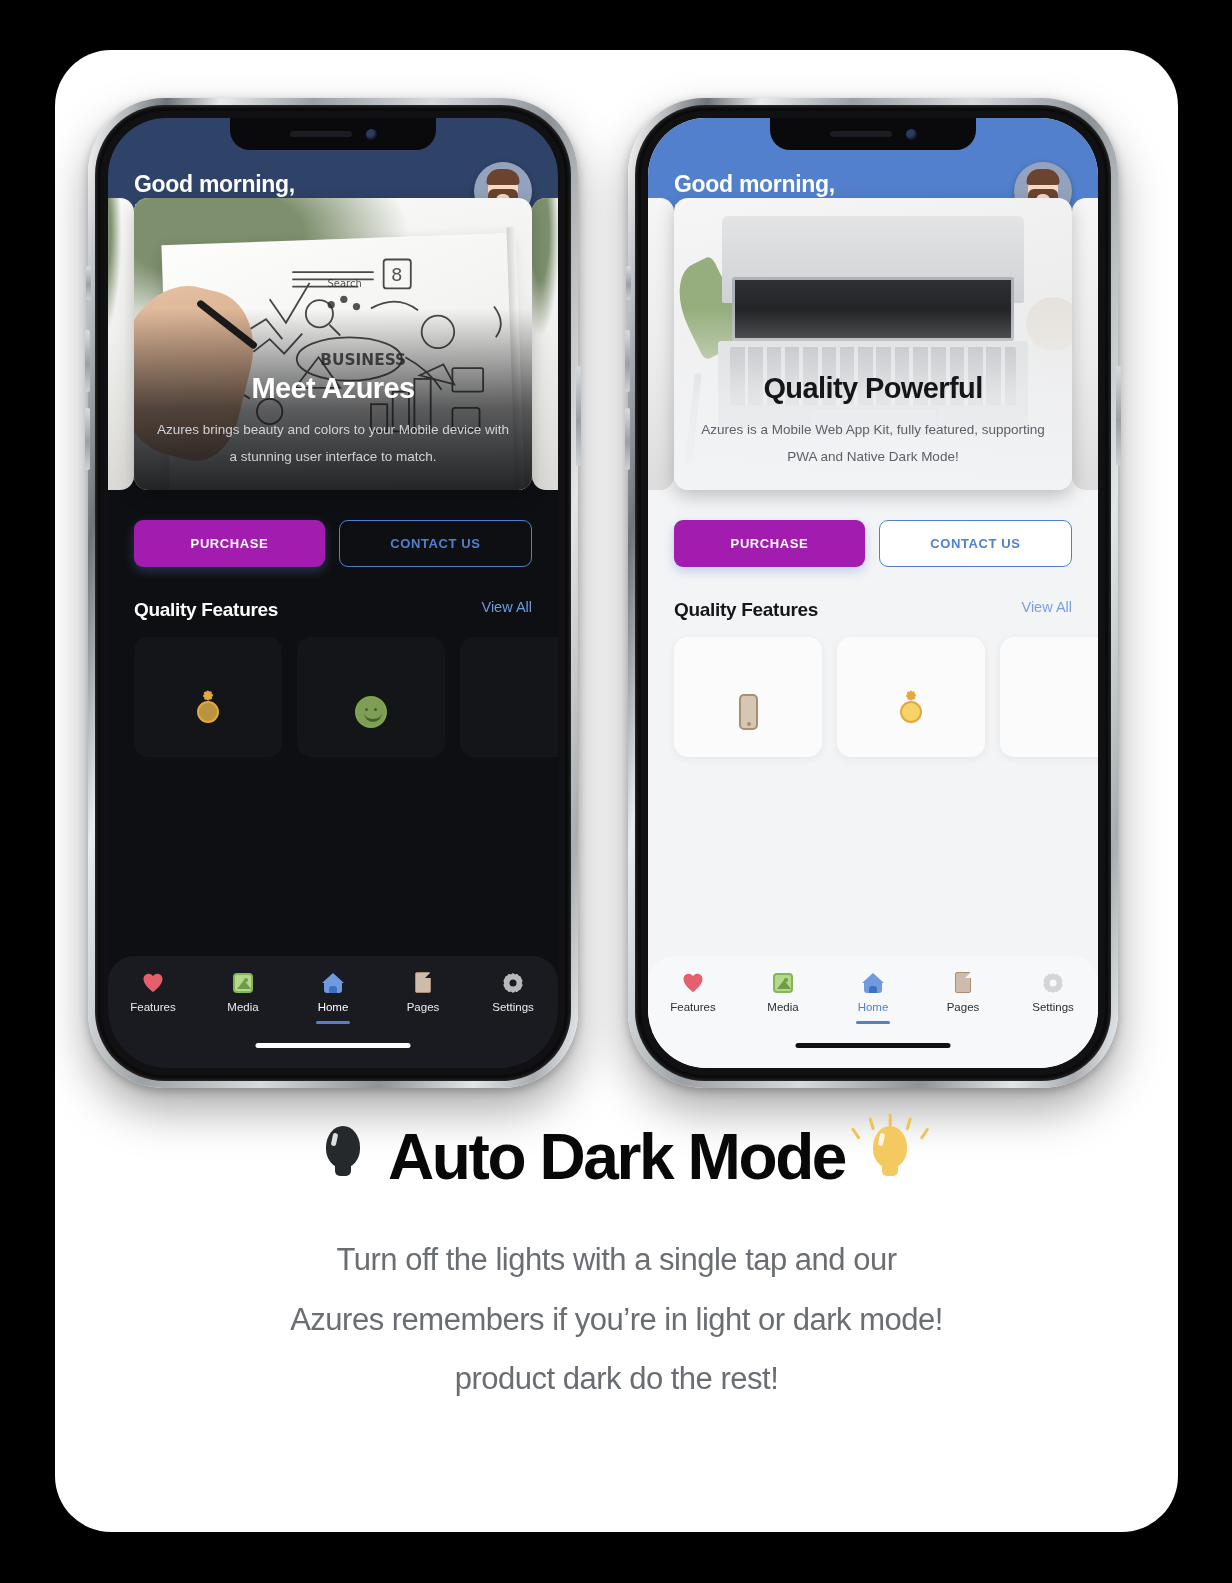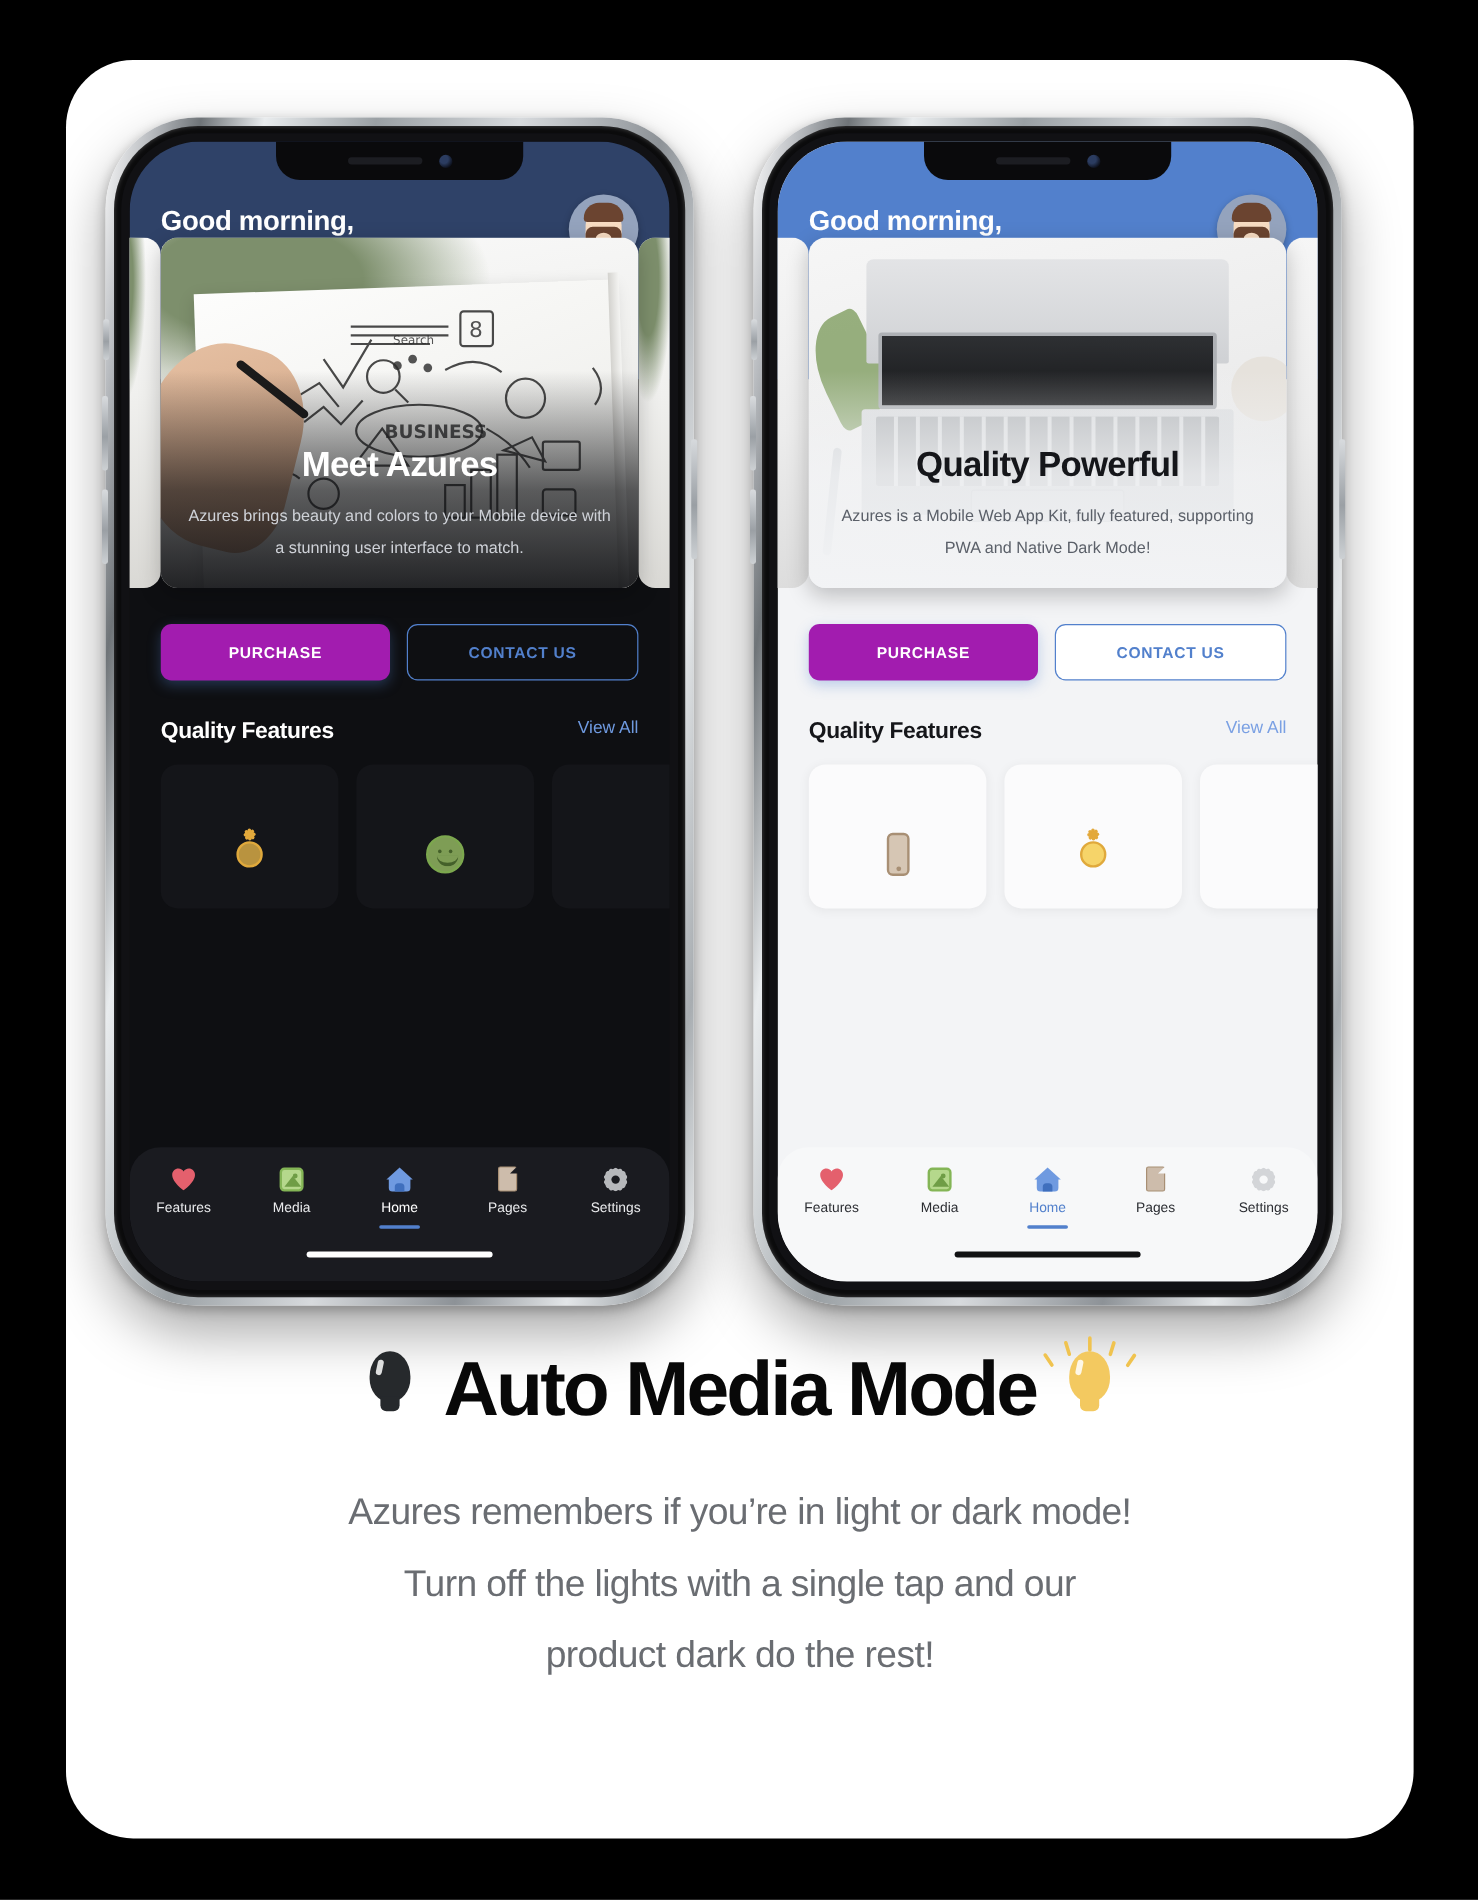--- a/index.html
+++ b/index.html
@@ -582,32 +582,32 @@
 
   </div>
 
   <div class="caption">
     <div class="cap-title-row">
       <div class="bulb off">
         <div class="bulb-glass"></div>
           <div class="bulb-neck"></div>
           <div class="bulb-shine"></div>
       </div>
-      <div class="cap-title">Auto Media Mode</div>
+      <div class="cap-title">Auto Dark Mode</div>
       <div class="bulb on">
         <div class="spark" style="transform:translate(-50%,-50%) rotate(-34deg) translateY(-34px)"></div>
         <div class="spark" style="transform:translate(-50%,-50%) rotate(-17deg) translateY(-36px)"></div>
         <div class="spark" style="transform:translate(-50%,-50%) rotate(0deg) translateY(-37px)"></div>
         <div class="spark" style="transform:translate(-50%,-50%) rotate(17deg) translateY(-36px)"></div>
         <div class="spark" style="transform:translate(-50%,-50%) rotate(34deg) translateY(-34px)"></div>
         <div class="bulb-glass"></div>
           <div class="bulb-neck"></div>
           <div class="bulb-shine"></div>
       </div>
     </div>
     <div class="cap-text">
+      <div>Turn off the lights with a single tap and our</div>
       <div>Azures remembers if you’re in light or dark mode!</div>
-      <div>Turn off the lights with a single tap and our</div>
       <div>product dark do the rest!</div>
     </div>
   </div>
 
 </div>
 
 </body></html>

